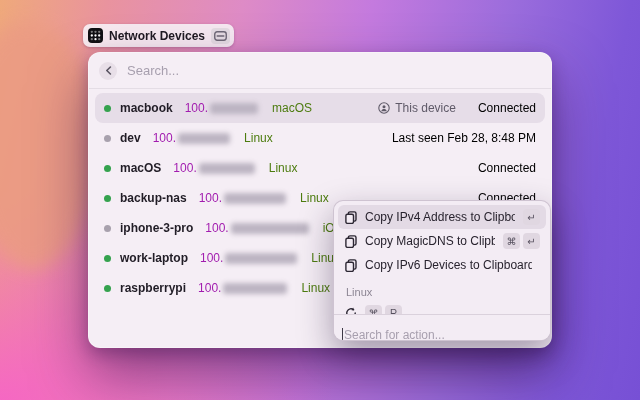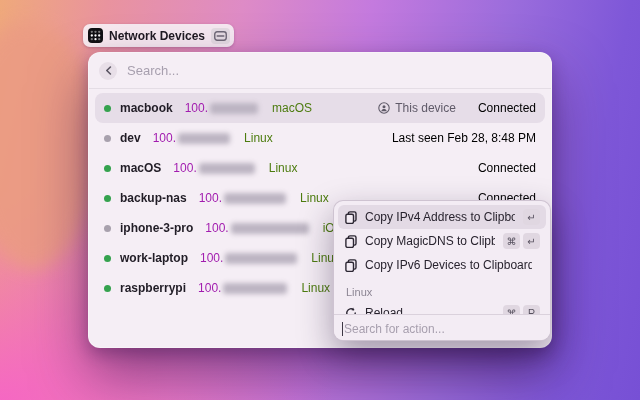--- a/index.html
+++ b/index.html
@@ -98,21 +98,21 @@
   .mi-label { flex:1; white-space:nowrap; overflow:hidden; }
   .mi-keys { display:flex; gap:3px; }
   .key-badge {
     min-width:17px; height:16px; padding:0 3px; border-radius:4px;
     background:#e0d7e1; color:#56505e; font-size:10px;
     display:flex; align-items:center; justify-content:center;
   }
   .section-label { padding:9px 8px 3px; font-size:11px; color:#8d8694; }
   .ap-search {
     height:28px; flex:none; border-top:1px solid rgba(40,20,50,0.12);
-    display:flex; align-items:center; padding:0 8px; background:#f3ecf4;
+    display:flex; align-items:flex-end; padding:0 8px; background:#f3ecf4;
   }
   .caret { width:1px; height:14px; background:#3c3744; margin-right:1px; flex:none; }
   .ap-search-input {
     flex:1; border:none; outline:none; background:transparent;
     font-family:inherit; font-size:12px; color:#3a3442;
   }
   .ap-search-input::placeholder { color:#a79fae; }
 
   svg { display:block; }
 </style>
@@ -299,21 +299,20 @@
 </div>
     <div class="section-label">Linux</div>
     <div id="ap-debug-items">
   <div class="menu-item">
     <span class="mi-icon">
             <svg width="12" height="12" viewBox="0 0 12 12">
               <path d="M10.2 6 A4.2 4.2 0 1 1 8.6 2.7" fill="none" stroke="#2c2733" stroke-width="1.4" stroke-linecap="round"></path>
               <path d="M8.1 0.6 L9.1 2.9 L6.7 3.4 Z" fill="#2c2733"></path>
             </svg>
           </span>
-    <span class="mi-label">Reload</span>
     <span class="mi-keys">
             <span class="key-badge">⌘</span>
             <span class="key-badge">R</span>
           </span>
   </div>
 </div>
   </div>
   <div class="ap-search">
     <span class="caret"></span>
     <input class="ap-search-input" placeholder="Search for action..." style="">

